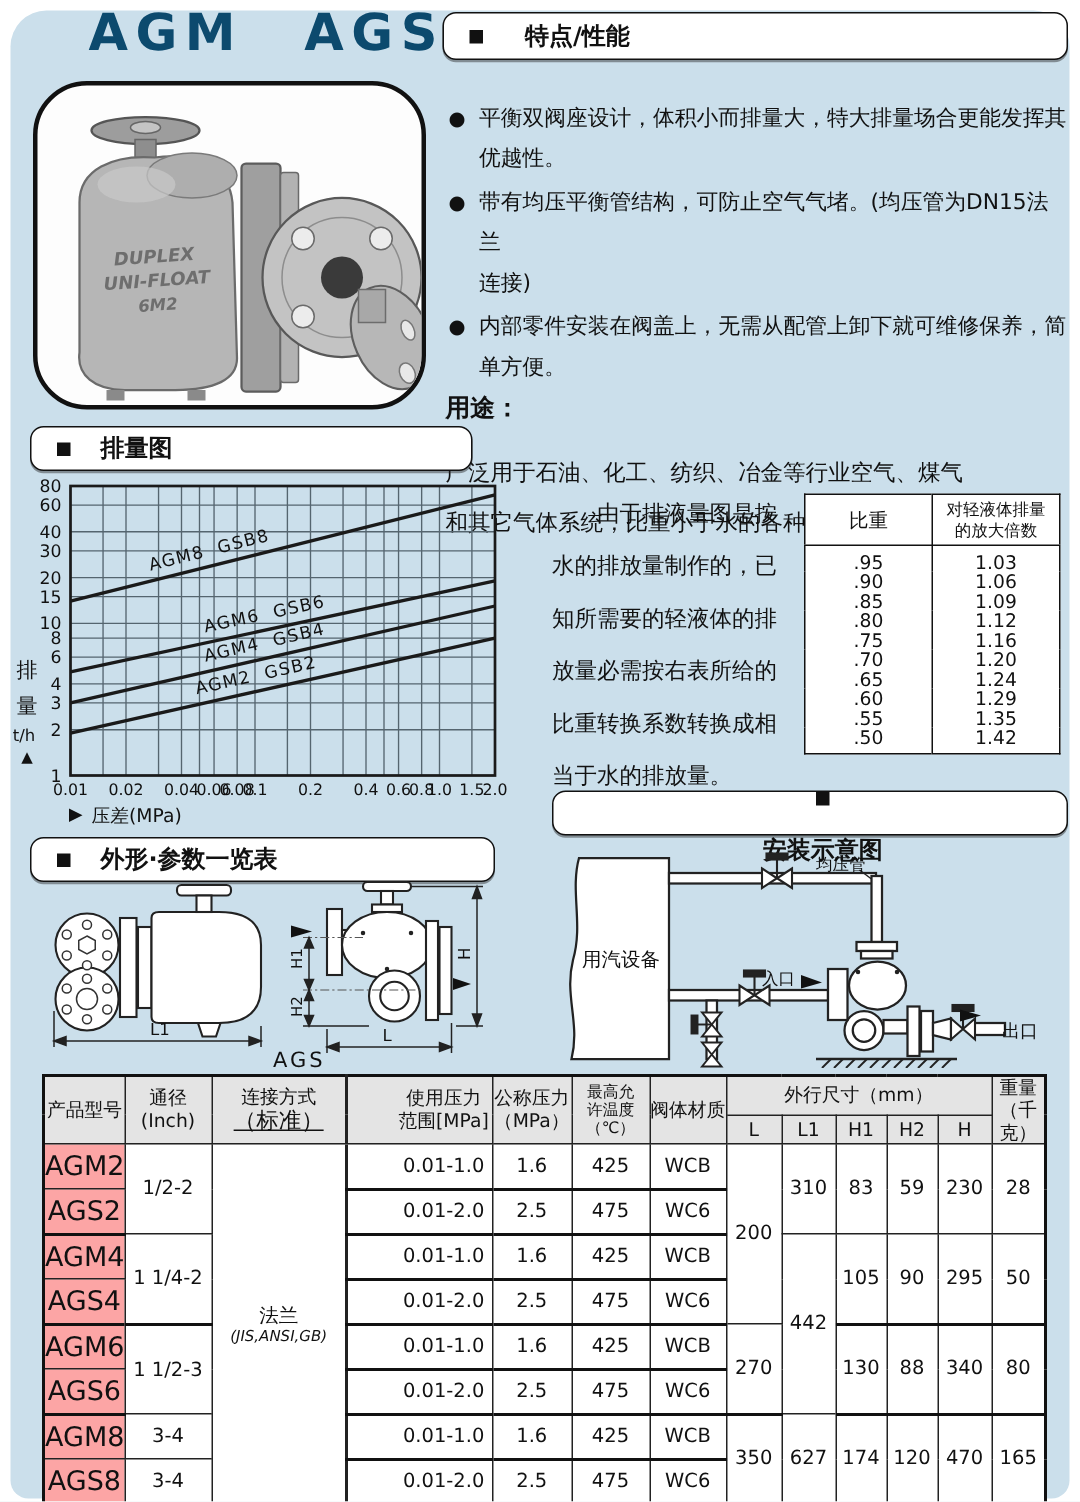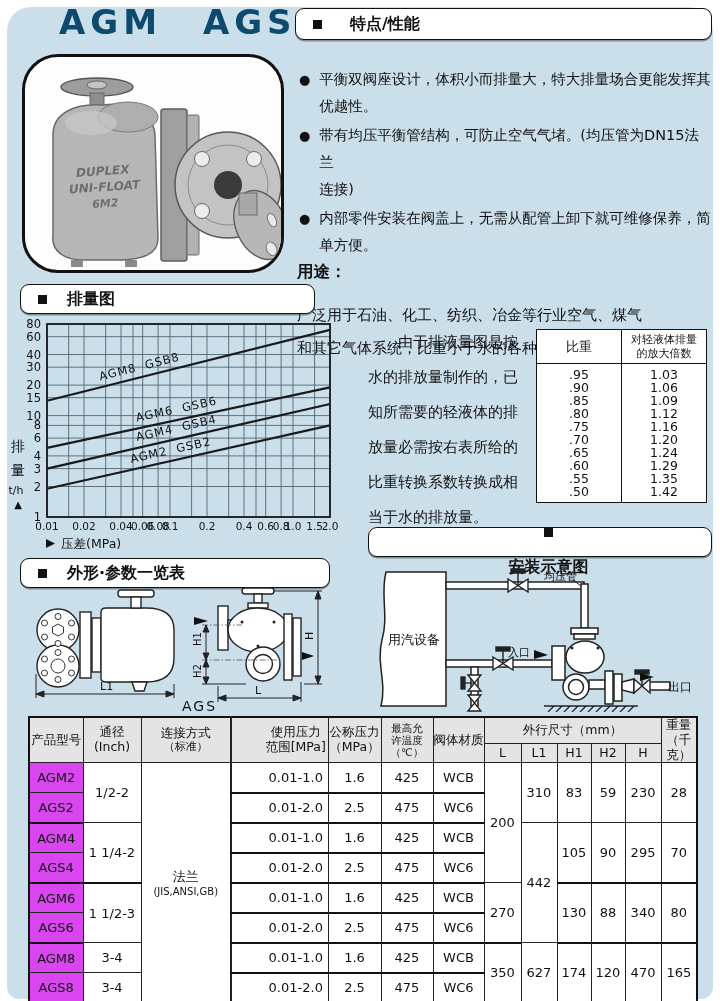--- a/index.html
+++ b/index.html
@@ -48,24 +48,24 @@
   .spec-wrap { left:28px; top:716px; }
   .spec { border-collapse:collapse; table-layout:fixed; width:668px; background:#fff;
           border:2.5px solid #111; }
   .spec th, .spec td { border:1px solid #222; text-align:center; vertical-align:middle;
           padding:0; font-size:13px; }
   .spec thead th { background:#e4e4e4; font-weight:normal; font-size:12.5px;
           white-space:pre-line; line-height:1.18; }
   .spec thead tr.r1 th { height:24px; }
   .spec thead tr.r2 th { height:18px; }
   .spec th.small { font-size:10.5px; }
-  .spec td.model { background:#d946ef; font-size:13px;margin-top:28px; }
+  .spec td.model { background:#fca5a5; font-size:18px;margin-top:28px; }
   .spec tbody td { height:30px; }
-  .spec .sub { display:block; font-size:11px; }
-  .spec .csub { display:block; font-size:10px; }
+  .spec .sub { display:block; font-size:15px;text-decoration:underline; }
+  .spec .csub { display:block; font-size:10px;font-style:italic; }
   .spec .bb2 { border-bottom-width:2.5px; border-bottom-color:#111; }
   .spec .bl2 { border-left-width:2px;padding-left:32px; }
 
   svg text { font-family:"DejaVu Sans",sans-serif; }
 </style>
 </head>
 <body>
 
 <div class="page">
   <div class="panel"></div>
@@ -518,21 +518,21 @@
           <td class="model">AGM4</td>
           <td rowspan="2" class="bb2">1 1/4-2</td>
           <td class="bl2 bb2">0.01-1.0</td>
           <td class="bb2">1.6</td>
           <td class="bb2">425</td>
           <td class="bb2">WCB</td>
           <td rowspan="4">442</td>
           <td rowspan="2" class="bb2">105</td>
           <td rowspan="2" class="bb2">90</td>
           <td rowspan="2" class="bb2">295</td>
-          <td rowspan="2" class="bb2">70</td>
+          <td rowspan="2" class="bb2">50</td>
         </tr>
         <tr>
           <td class="model bb2">AGS4</td>
           <td class="bl2 bb2">0.01-2.0</td>
           <td class="bb2">2.5</td>
           <td class="bb2">475</td>
           <td class="bb2">WC6</td>
         </tr>
         <tr>
           <td class="model">AGM6</td>

